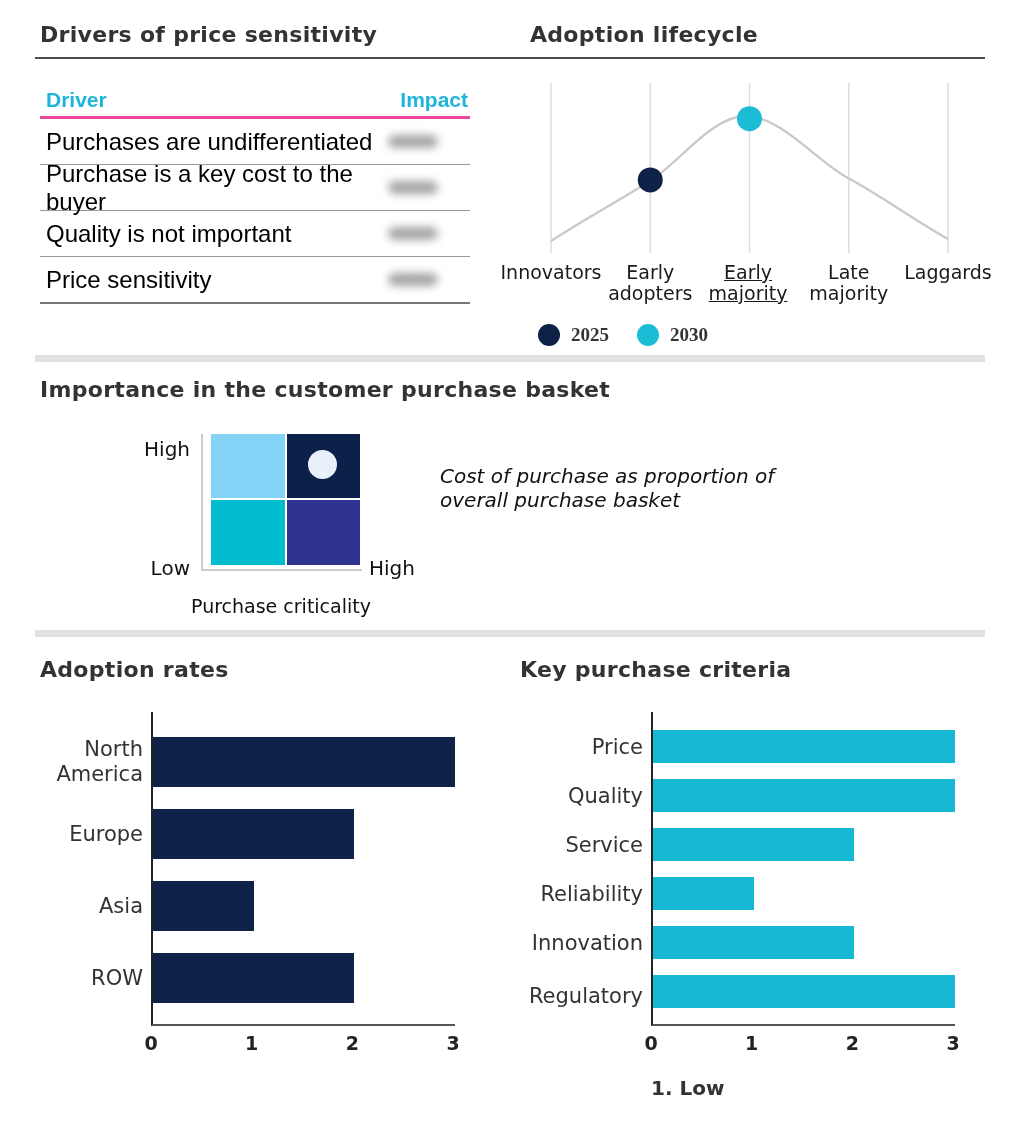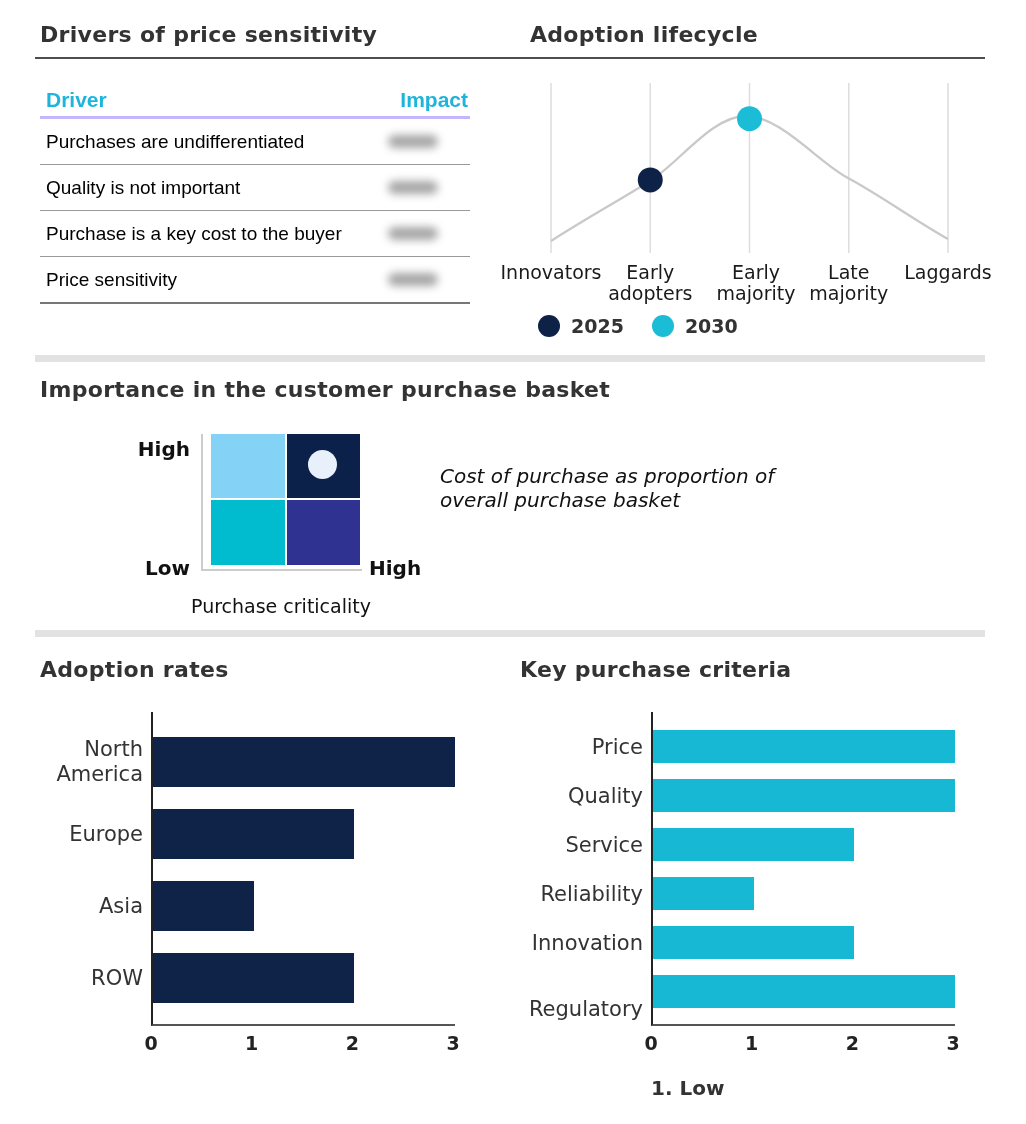--- a/index.html
+++ b/index.html
@@ -6,24 +6,24 @@
   .page{position:relative;width:1026px;height:1124px;background:#ffffff;
         font-family:"DejaVu Sans","Liberation Sans",sans-serif;overflow:hidden;}
   .abs{position:absolute;}
   .sec-title{font-size:22px;font-weight:bold;color:#333;letter-spacing:.3px;white-space:nowrap;}
   .title-rule{left:35px;top:57px;width:950px;height:2px;background:#4d4d4d;}
   .divider{left:35px;width:950px;height:7px;background:#e2e2e2;}
 
   
   .dtable{left:40px;top:72px;width:430px;font-family:"Liberation Sans",sans-serif;}
   .dtable .thead{display:flex;justify-content:space-between;align-items:flex-end;
-      height:40px;border-bottom:3px solid #c4b5fd;padding:0 2px 4px 6px;
+      height:40px;border-bottom:3px solid #ec4899;padding:0 2px 4px 6px;
       font-size:21px;font-weight:bold;}
   .trow{display:flex;justify-content:space-between;align-items:center;height:45px;
-      border-bottom:1px solid #999;padding-left:6px;font-size:19px;color:#000;}
+      border-bottom:1px solid #999;padding-left:6px;font-size:24px;color:#000;}
   .trow:last-child{border-bottom:2px solid #777;}
   .blob{width:50px;height:13px;border-radius:7px;background:#6e6e6e;opacity:.62;
       filter:blur(4px);margin-right:32px;flex:none;}
 
   
   .stage-label{position:absolute;width:110px;text-align:center;transform:translateX(-50%);
       font-size:19px;line-height:21px;color:#1a1a1a;}
   .legend{display:flex;align-items:center;}
   .legend-dot{width:22px;height:22px;border-radius:50%;flex:none;}
   .legend-label{font-size:19px;font-weight:bold;color:#333;margin-left:11px;}
@@ -32,21 +32,21 @@
 
   
   .quad{position:absolute;}
   .q-top-left{left:211px;top:434px;width:74px;height:64px;}
   .q-top-right{left:287px;top:434px;width:73px;height:64px;}
   .q-bottom-left{left:211px;top:500px;width:74px;height:65px;}
   .q-bottom-right{left:287px;top:500px;width:73px;height:65px;}
   .mdot{position:absolute;left:21px;top:16px;width:29px;height:29px;border-radius:50%;background:#e8f1fb;}
   .axis-y{left:201px;top:434px;width:2px;height:137px;background:#ccc;}
   .axis-x{left:201px;top:569px;width:161px;height:2px;background:#ccc;}
-  .m-lab{font-size:20px;font-weight:bold;color:#111;}
+  .m-lab{font-size:20px;font-weight:normal;color:#111;}
   .m-annot{font-size:20px;color:#111;line-height:24px;font-style:italic;}
 
   
   .plot{border-left:2px solid #222;border-bottom:2px solid #555;}
   .bar{position:absolute;left:0;}
   .cat-label{position:absolute;width:135px;text-align:right;transform:translateY(-50%);
       font-size:21px;line-height:25px;color:#333;}
   .tick{position:absolute;transform:translateX(-50%);font-size:19px;font-weight:bold;color:#222;}
   .scale-note{display:flex;justify-content:center;gap:22px;font-size:20px;font-weight:bold;color:#333;}
 </style>
@@ -63,25 +63,25 @@
     <div class="thead">
       <span id="hdr-driver" style="color: rgb(30, 180, 220);">Driver</span>
       <span id="hdr-impact" style="color: rgb(30, 180, 220);">Impact</span>
     </div>
     <div id="drivers-rows">
         <div class="trow">
           <span>Purchases are undifferentiated</span>
           <div class="blob"></div>
         </div>
         <div class="trow">
-          <span>Quality is not important</span>
+          <span>Purchase is a key cost to the buyer</span>
           <div class="blob"></div>
         </div>
         <div class="trow">
-          <span>Purchase is a key cost to the buyer</span>
+          <span>Quality is not important</span>
           <div class="blob"></div>
         </div>
         <div class="trow">
           <span>Price sensitivity</span>
           <div class="blob"></div>
         </div>
       </div>
   </div>
 
   <svg class="abs" style="left:520px;top:80px;" width="460" height="180" viewBox="0 0 460 180">
@@ -94,25 +94,25 @@
       </g>
     <path d="M 31 161 C 70 136, 100 120, 130 101 C 160 82, 192 36, 226 36 C 260 36, 298 82, 328 98 C 358 114, 396 141, 428 159" fill="none" stroke="#c9c9c9" stroke-width="2.3"></path>
     <g id="lc-points">
         <circle cx="130.25" cy="99.9" r="12.5" fill="#0e2248"></circle>
         <circle cx="229.5" cy="38.69999999999999" r="12.5" fill="#1bbcd6"></circle>
       </g>
   </svg>
   <div class="abs" style="left:520px;top:262px;width:460px;height:45px;" id="lc-stages">
       <span class="stage-label" style="left: 31px;">Innovators</span>
       <span class="stage-label" style="left: 130.25px;">Early adopters</span>
-      <span class="stage-label" style="left: 236px;">Early majority</span>
+      <span class="stage-label" style="left: 228px; text-decoration: underline;">Early majority</span>
       <span class="stage-label" style="left: 328.75px;">Late majority</span>
       <span class="stage-label" style="left: 428px;">Laggards</span>
     </div>
-  <div class="abs legend" style="left:538px;top:315px;" id="lc-legend">
+  <div class="abs legend" style="left:538px;top:324px;font-family:Liberation Serif, serif;" id="lc-legend">
       <div class="legend-item">
         <div class="legend-dot" style="background: rgb(14, 34, 72);"></div>
         <span class="legend-label">2025</span>
       </div>
       <div class="legend-item">
         <div class="legend-dot" style="background: rgb(27, 188, 214);"></div>
         <span class="legend-label">2030</span>
       </div>
     </div>
 
@@ -165,21 +165,21 @@
       <div class="bar" style="top: 165px; height: 33px; width: 100.667px; background: rgb(23, 184, 212);"></div>
       <div class="bar" style="top: 214px; height: 33px; width: 201.333px; background: rgb(23, 184, 212);"></div>
       <div class="bar" style="top: 263px; height: 33px; width: 302px; background: rgb(23, 184, 212);"></div>
     </div>
   <div class="abs" style="left:508px;top:712px;width:135px;height:312px;" id="labels-right">
       <div class="cat-label" style="top: 34.5px;">Price</div>
       <div class="cat-label" style="top: 83.5px;">Quality</div>
       <div class="cat-label" style="top: 132.5px;">Service</div>
       <div class="cat-label" style="top: 181.5px;">Reliability</div>
       <div class="cat-label" style="top: 230.5px;">Innovation</div>
-      <div class="cat-label" style="top: 297px;">Regulatory</div>
+      <div class="cat-label" style="top: 284px;">Regulatory</div>
     </div>
   <div class="abs" style="left:651px;top:1032px;width:302px;height:24px;" id="ticks-right">
       <span class="tick" style="left: 0px;">0</span>
       <span class="tick" style="left: 100.667px;">1</span>
       <span class="tick" style="left: 201.333px;">2</span>
       <span class="tick" style="left: 302px;">3</span>
     </div>
   <div class="abs scale-note" style="left:651px;top:1076px;width:310px;flex-direction:column;" id="scale-note">
       <span>1. Low</span>
       <span>2. Medium</span>

